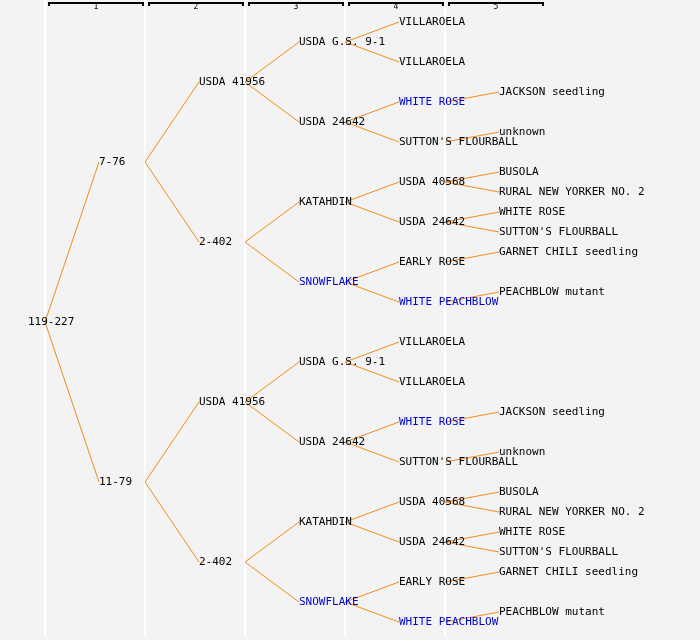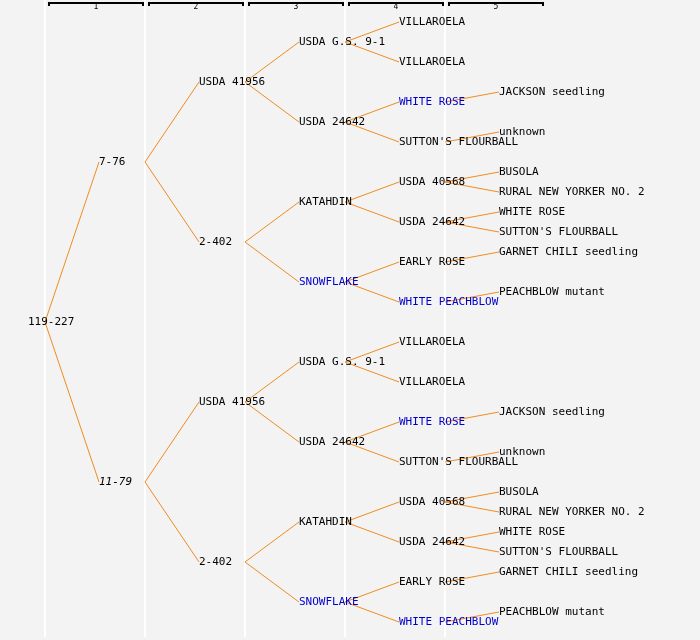--- a/index.html
+++ b/index.html
@@ -119,21 +119,21 @@
       <div class="node" style="left: 499px; top: 166px;">BUSOLA</div>
       <div class="node" style="left: 499px; top: 186px;">RURAL NEW YORKER NO. 2</div>
       <div class="node" style="left: 399px; top: 216px;">USDA 24642</div>
       <div class="node" style="left: 499px; top: 206px;">WHITE ROSE</div>
       <div class="node" style="left: 499px; top: 226px;">SUTTON'S FLOURBALL</div>
       <div class="node blue" style="left: 299px; top: 276px;">SNOWFLAKE</div>
       <div class="node" style="left: 399px; top: 256px;">EARLY ROSE</div>
       <div class="node" style="left: 499px; top: 246px;">GARNET CHILI seedling</div>
       <div class="node blue" style="left: 399px; top: 296px;">WHITE PEACHBLOW</div>
       <div class="node" style="left: 499px; top: 286px;">PEACHBLOW mutant</div>
-      <div class="node" style="left: 99px; top: 476px; font-style: italic;">11-79</div>
+      <div class="node" style="left: 99px; top: 476px;">11-79</div>
       <div class="node" style="left: 199px; top: 396px;">USDA 41956</div>
       <div class="node" style="left: 299px; top: 356px;">USDA G.S. 9-1</div>
       <div class="node" style="left: 399px; top: 336px;">VILLAROELA</div>
       <div class="node" style="left: 399px; top: 376px;">VILLAROELA</div>
       <div class="node" style="left: 299px; top: 436px;">USDA 24642</div>
       <div class="node blue" style="left: 399px; top: 416px;">WHITE ROSE</div>
       <div class="node" style="left: 499px; top: 406px;">JACKSON seedling</div>
       <div class="node" style="left: 399px; top: 456px;">SUTTON'S FLOURBALL</div>
       <div class="node" style="left: 499px; top: 446px;">unknown</div>
       <div class="node" style="left: 199px; top: 556px;">2-402</div>

